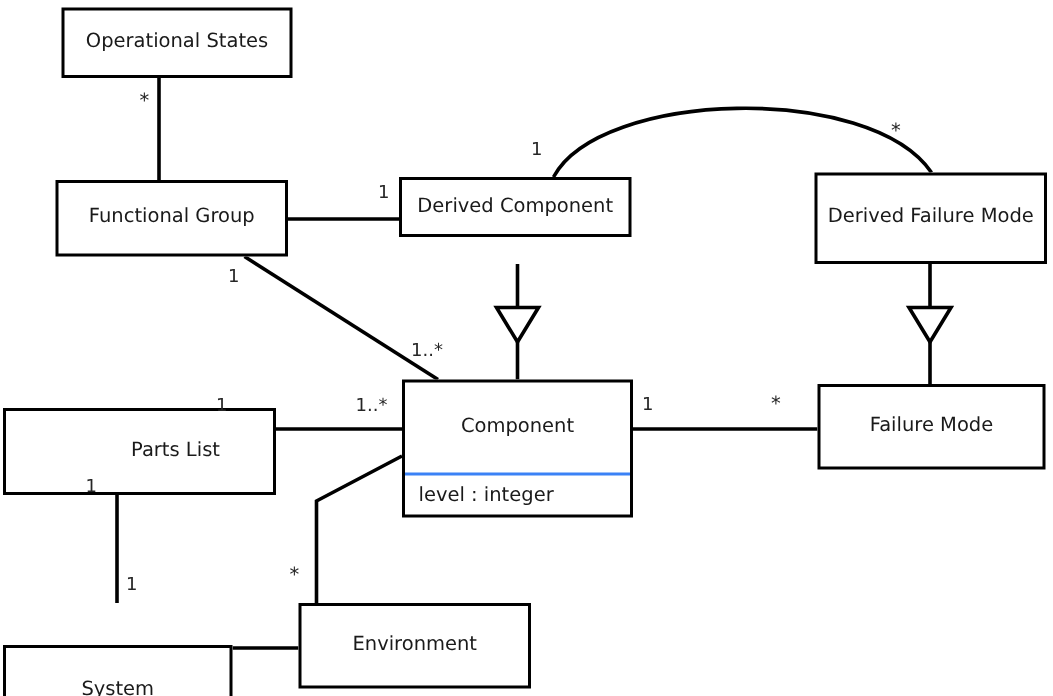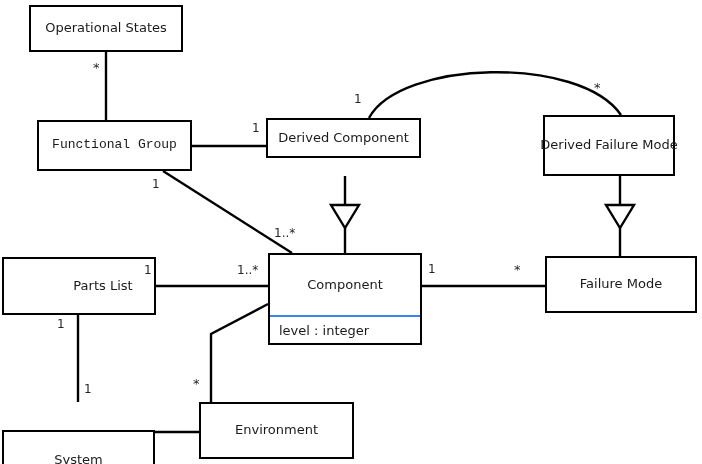--- a/index.html
+++ b/index.html
@@ -95,37 +95,37 @@
 
     <line x1="422" y1="286" x2="545" y2="286" stroke="#000000" stroke-width="2.4"></line>
 
     <line x1="78" y1="314" x2="78" y2="402" stroke="#000000" stroke-width="2.4"></line>
 
     <line x1="155" y1="432" x2="199" y2="432" stroke="#000000" stroke-width="2.4"></line>
 
     <polyline points="268,304 211,334 211,402" fill="none" stroke="#000000" stroke-width="2.4"></polyline>
   </svg>
 
-  <div class="uml-class" style="left:29px; top:5px; width:154px; height:47px;justify-content:center;">
+  <div class="uml-class" style="left:41px; top:5px; width:154px; height:47px;justify-content:center;">
     <div class="uml-name-compartment">Operational States</div>
   </div>
 
-  <div class="uml-class" style="left:37px; top:120px; width:155px; height:51px;font-family:Liberation Mono, monospace;">
+  <div class="uml-class" style="left:37px; top:120px; width:155px; height:51px;">
     <div class="uml-name-compartment">Functional Group</div>
   </div>
 
   <div class="uml-class" style="left:266px; top:118px; width:155px; height:40px;">
     <div class="uml-name-compartment">Derived Component</div>
   </div>
 
-  <div class="uml-class" style="left:543px; top:115px; width:132px; height:61px;">
+  <div class="uml-class" style="left:543px; top:115px; width:155px; height:61px;">
     <div class="uml-name-compartment">Derived Failure Mode</div>
   </div>
 
-  <div class="uml-class" style="left:2px; top:257px; width:154px; height:58px;padding-left:48px;">
+  <div class="uml-class" style="left:2px; top:272px; width:182px; height:58px;padding-left:48px;">
     <div class="uml-name-compartment">Parts List</div>
   </div>
 
   <div class="uml-class" style="left:268px; top:253px; width:154px; height:92px;">
     <div class="uml-name-compartment">Component</div>
     <div class="uml-attr-compartment" style="height:28px;">level : integer</div>
   </div>
 
   <div class="uml-class" style="left:545px; top:256px; width:152px; height:57px;">
     <div class="uml-name-compartment">Failure Mode</div>

